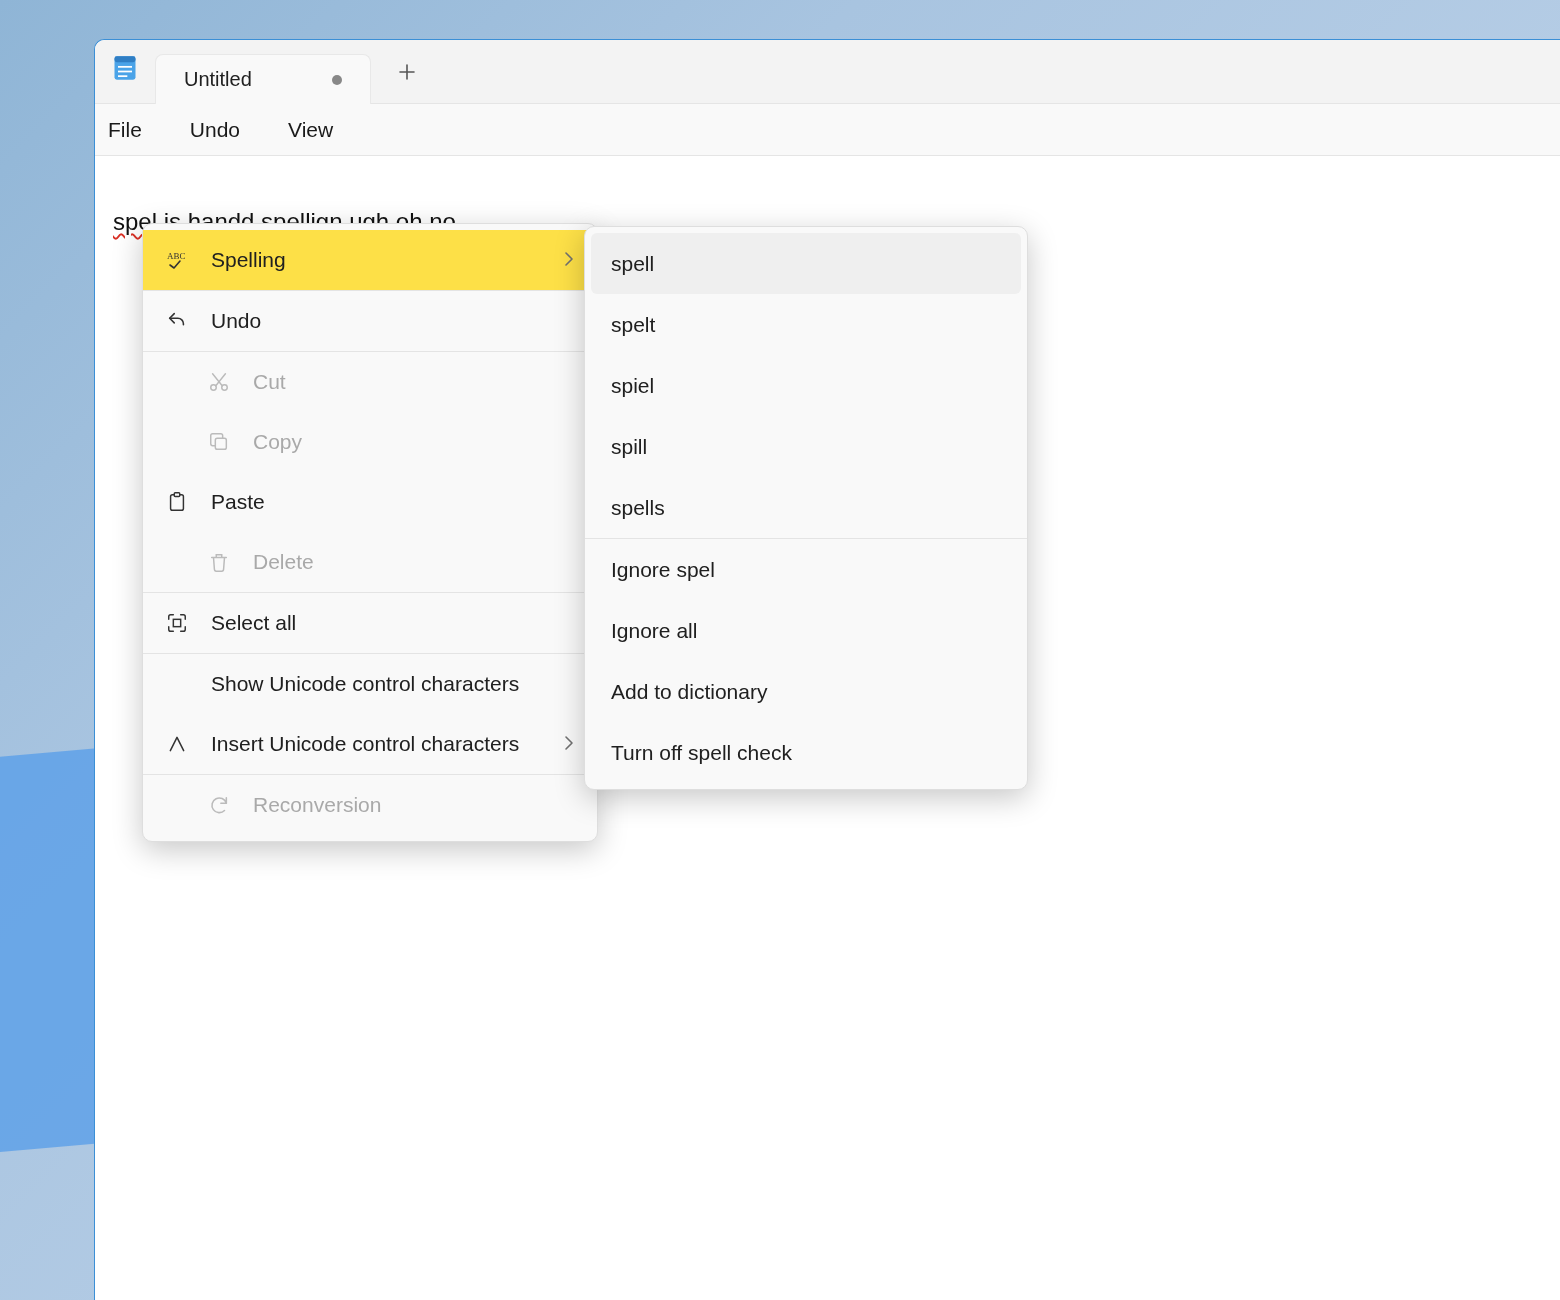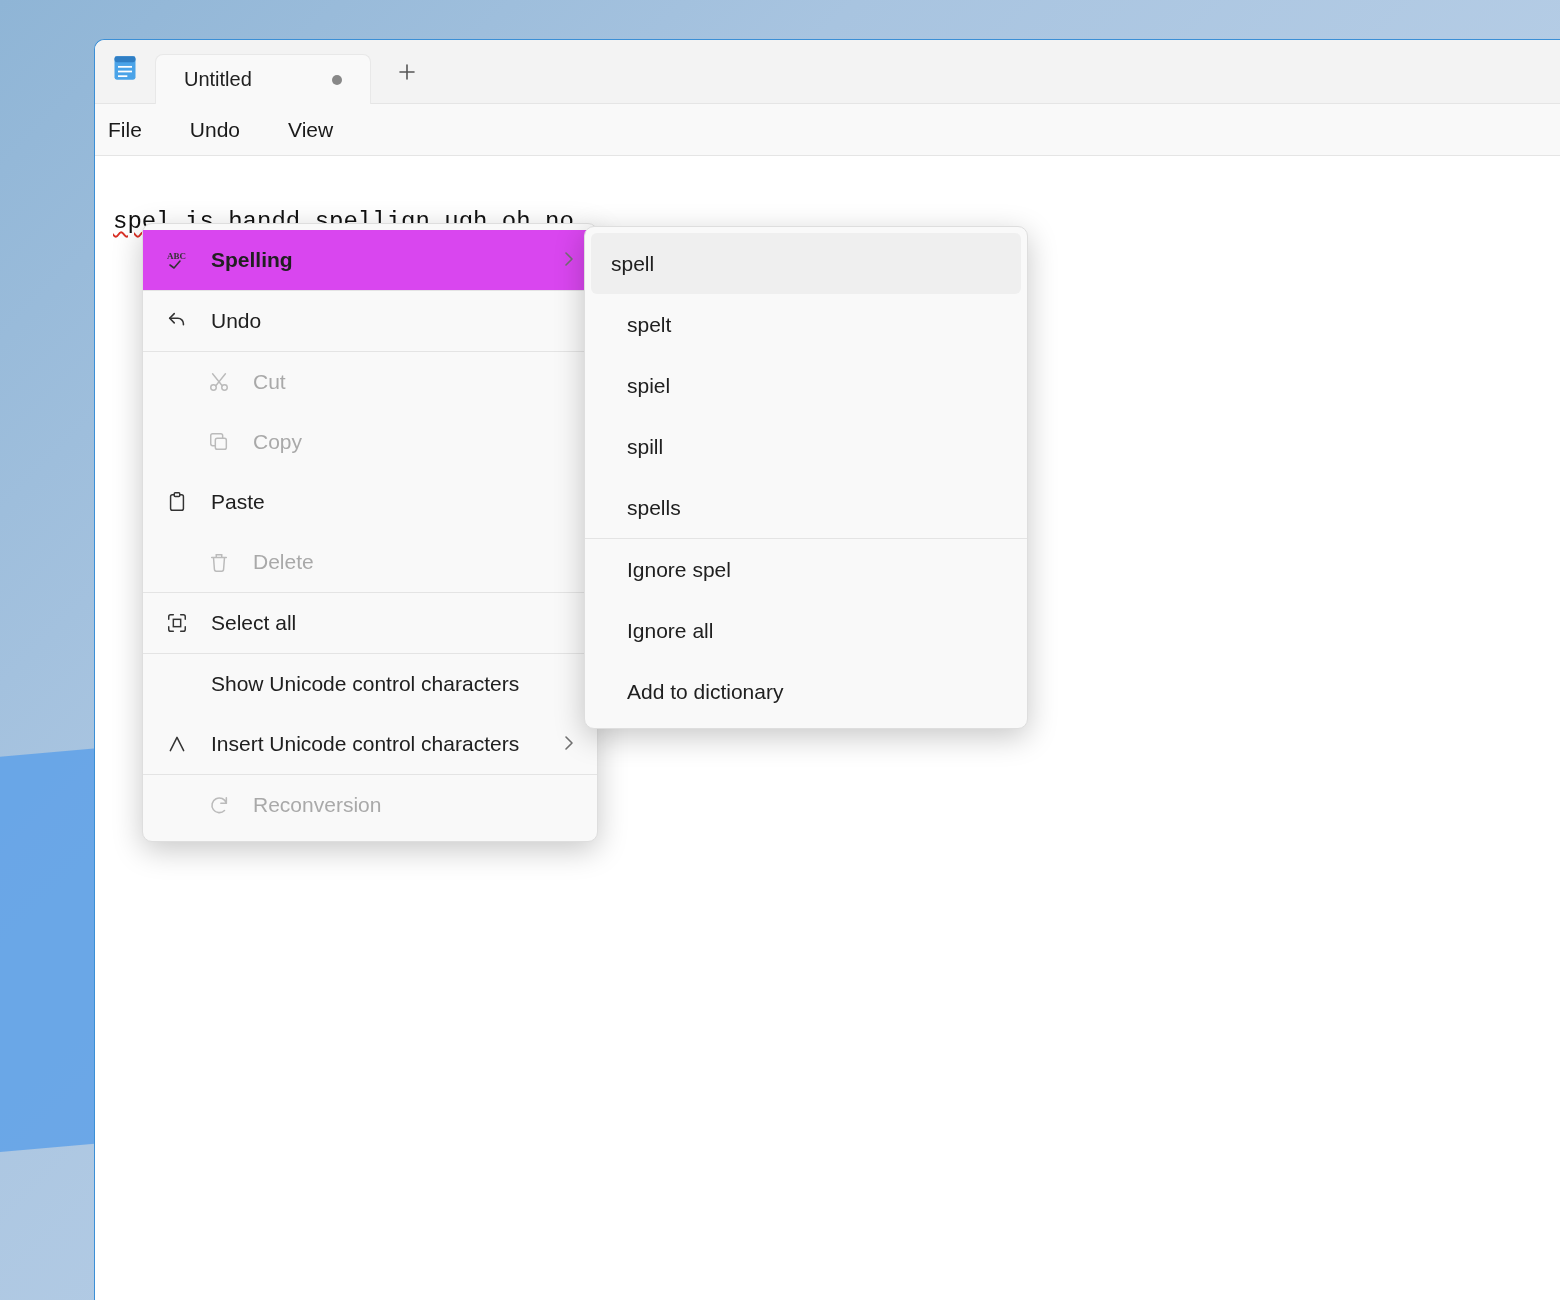--- a/index.html
+++ b/index.html
@@ -80,21 +80,21 @@
       display: flex;
       align-items: center;
       padding-left: 9px;
       gap: 40px;
       border-bottom: 1px solid #e5e5e5;
       background: #f9f9f9;
     }
     .menubar-item { font-size: 21px; color: #1a1a1a; padding: 4px 4px; }
     .editor {
       padding: 52px 18px;
-      font-family: Liberation Mono, monospace;
+      font-family: Liberation Sans, sans-serif;
       font-size: 24px;
       color: #111;
       position: relative;
       background: #fff;
       height: calc(100% - 116px);
     }
     .editor-text { white-space: pre; }
     .spellerr {
       text-decoration-line: underline;
       text-decoration-style: wavy;
@@ -116,36 +116,36 @@
     .menu-item {
       height: 60px;
       display: flex;
       align-items: center;
       padding: 0 22px;
       font-size: 21px;
       gap: 22px;
       position: relative;
       border-bottom: none;
     }
-    .menu-item.highlighted { background: #d946ef; font-weight: bold; }
+    .menu-item.highlighted { background: #fde047; }
     .menu-item.disabled { color: #a9a9a9; margin-left: 42px; }
     .menu-icon { width: 24px; height: 24px; flex-shrink: 0; display: flex; align-items: center; justify-content: center; }
     .menu-icon svg { display: block; }
     .menu-item .chevron {
       position: absolute; right: 22px;
       color: #606060;
     }
     .menu-separator {
       height: 1px; background: #e4e4e4;
     }
     .submenu-item {
       height: 61px;
       display: flex;
       align-items: center;
-      padding: 0 42px;
+      padding: 0 26px;
       font-size: 21px;
     }
     .submenu-item.highlighted { background: #efefef; border-radius: 6px; margin: 0 6px; padding: 0 20px;}
     .notepad-icon-svg { width: 100%; height: 100%; }
   </style>
 </head>
 <body>
 
 <div class="desktop-decor"></div>
 
@@ -305,13 +305,16 @@
   <div class="menu-separator"></div>
   <div class="submenu-item">
     <span>Ignore spel</span>
   </div>
   <div class="submenu-item">
     <span>Ignore all</span>
   </div>
   <div class="submenu-item">
     <span>Add to dictionary</span>
   </div>
+  <div class="submenu-item">
+    <span>Turn off spell check</span>
+  </div>
 </div>
 
 </body></html>

